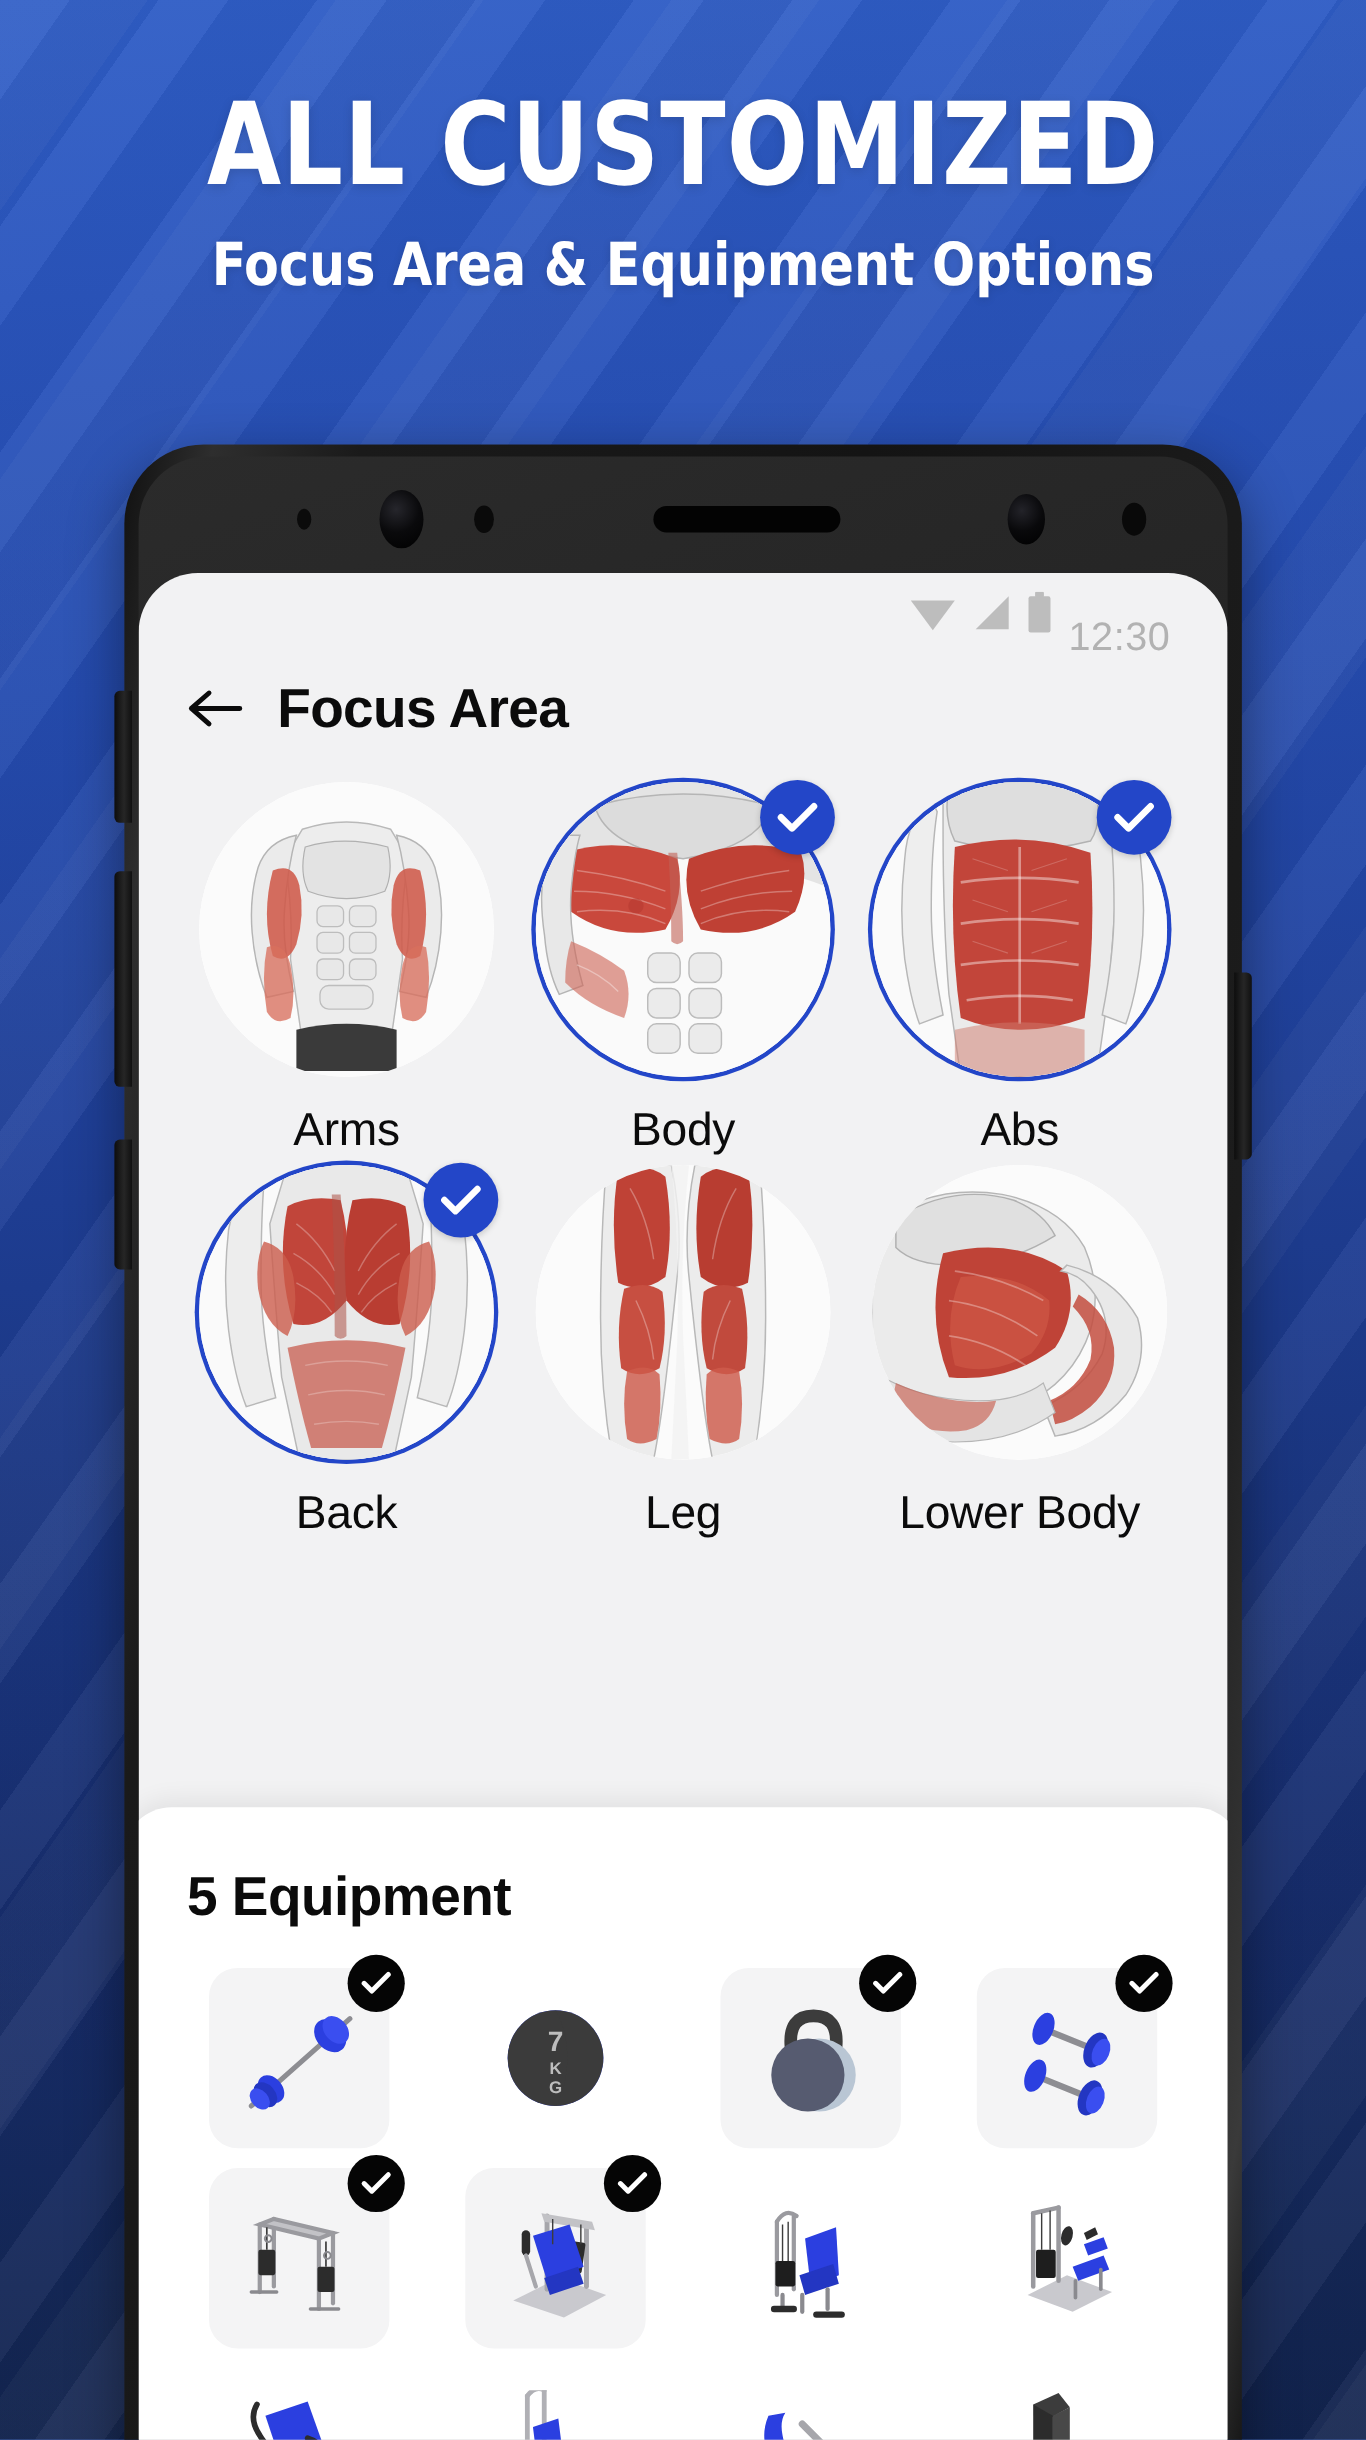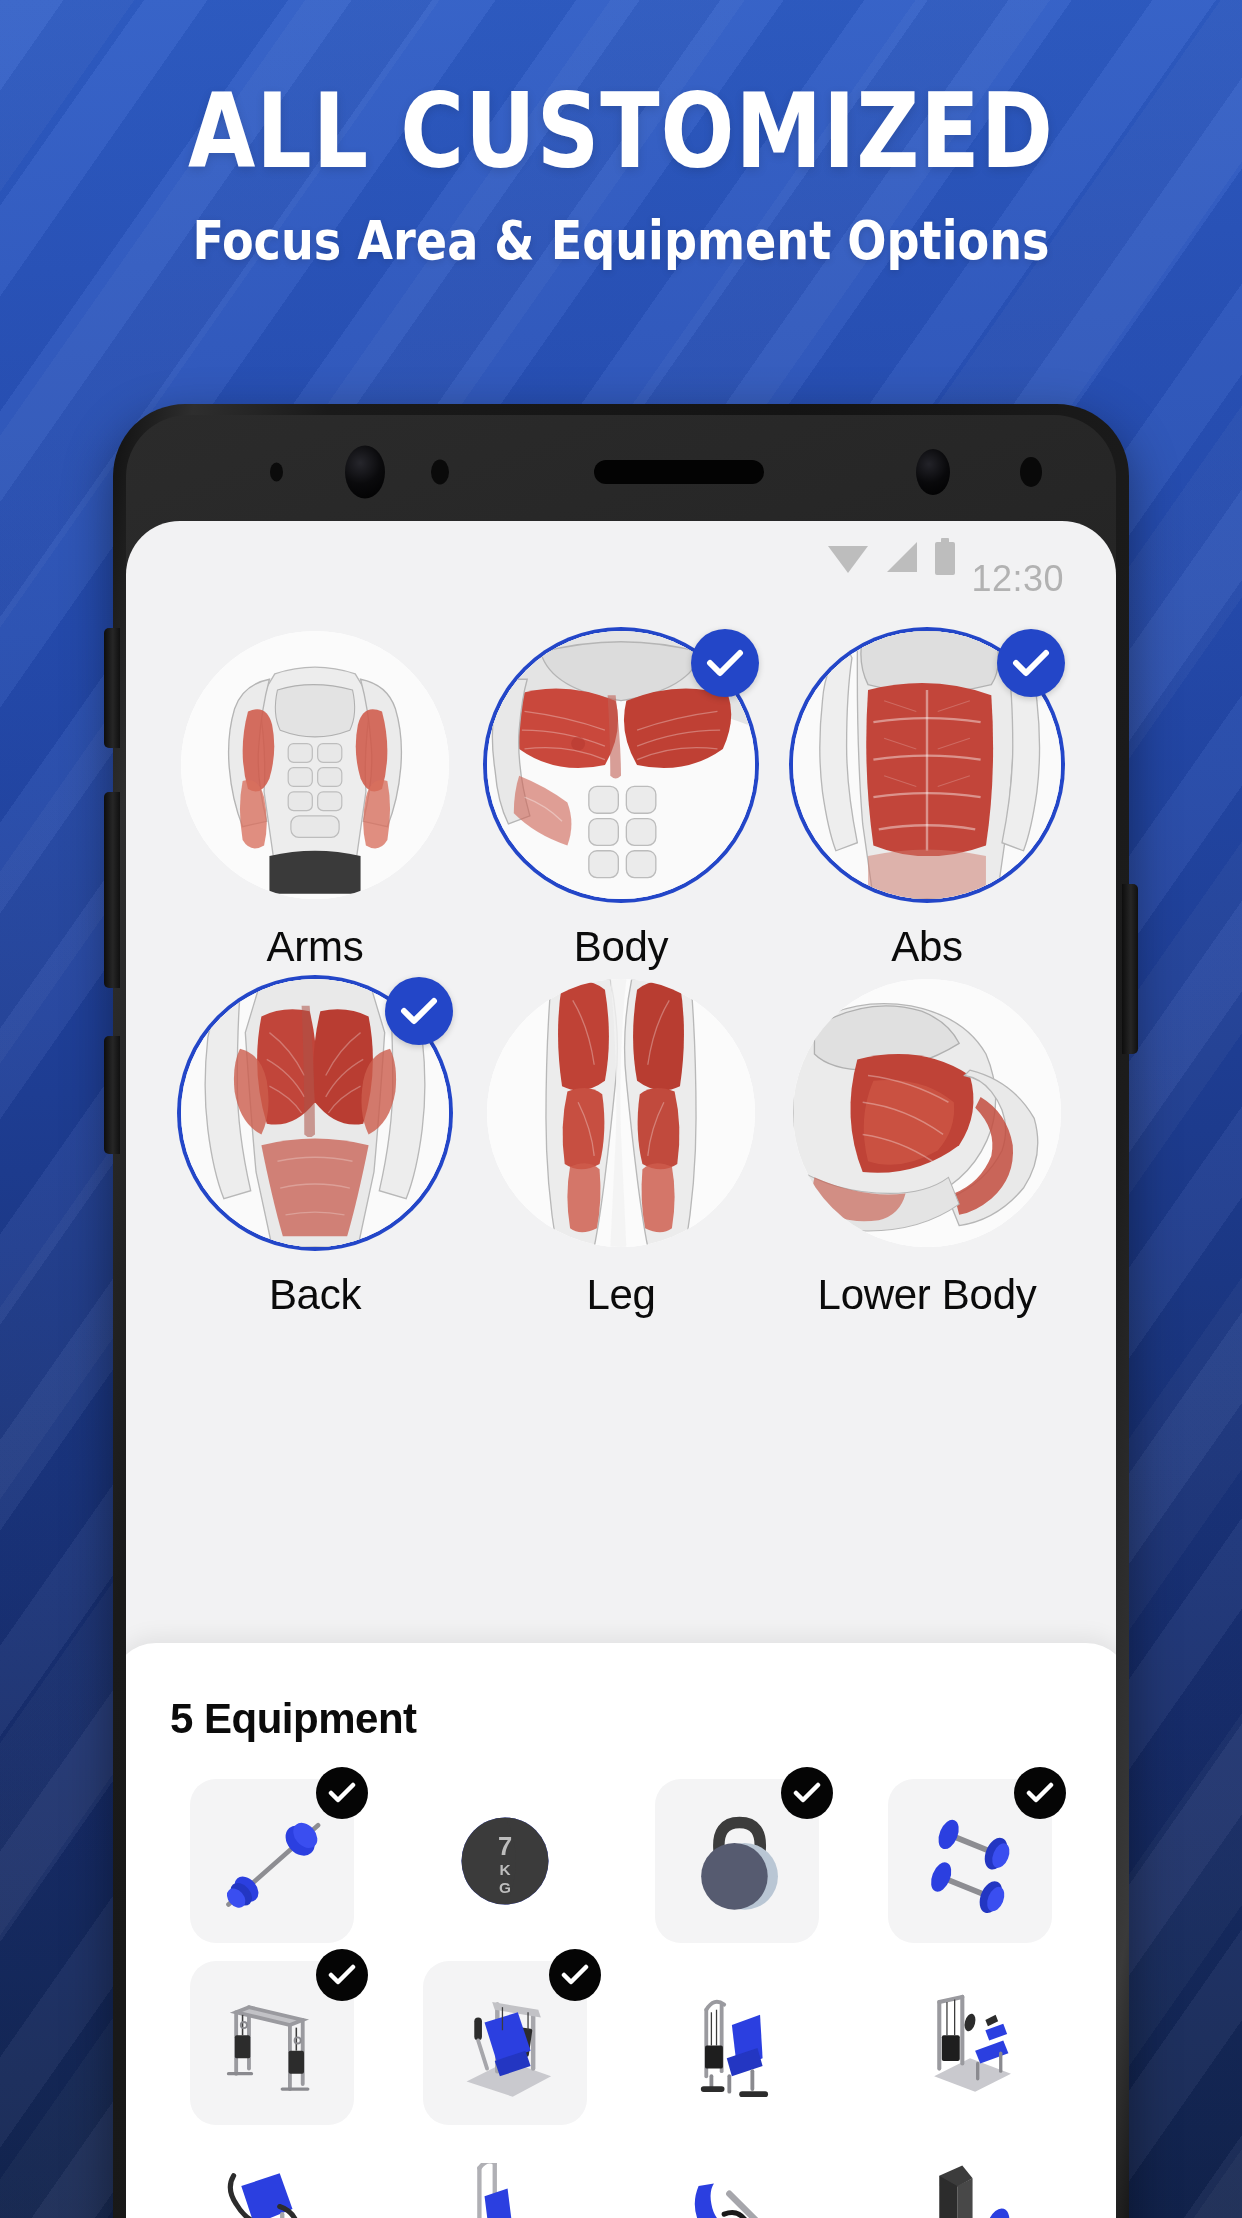--- a/index.html
+++ b/index.html
@@ -172,21 +172,21 @@
     left:-14px; right:-14px;
     top:1122px;
     bottom:0;
     background:#ffffff;
     border-radius:44px 44px 0 0;
     box-shadow:0 -6px 22px rgba(0,0,0,0.07);
     padding:52px 0 0 0;
     overflow:hidden;
   }
   #equip-title {
-    font-size:42px; font-weight:bold; color:#0b0b0b;
+    font-size:50px; font-weight:bold; color:#0b0b0b;
     padding-left:58px; letter-spacing:-0.5px;
   }
   #equip-grid {
     margin-top:36px;
     padding:0 44px;
     display:grid;
     grid-template-columns:repeat(4,1fr);
     row-gap:18px;
     justify-items:center;
   }
@@ -252,20 +252,28 @@
         <svg class="sb-icon" width="36" height="34" viewBox="0 0 36 34">
           <path d="M34 2 L34 32 L4 32 Z" fill="#bdbdbd"></path>
         </svg>
         <svg class="sb-icon" width="24" height="38" viewBox="0 0 24 38">
           <rect x="8" y="0" width="8" height="5" rx="1" fill="#bdbdbd"></rect>
           <rect x="2" y="4" width="20" height="33" rx="2" fill="#bdbdbd"></rect>
         </svg>
         <span id="sb-time">12:30</span>
       </div>
 
+      <div id="app-header">
+        <div id="back-btn">
+          <svg width="52" height="40" viewBox="0 0 52 40">
+            <path d="M20 6 L4 20 L20 34 M4 20 L48 20" stroke="#0b0b0b" stroke-width="4.5" fill="none" stroke-linecap="round" stroke-linejoin="round"></path>
+          </svg>
+        </div>
+        <div id="page-title">Focus Area</div>
+      </div>
 
       <div id="focus-grid">
 
         <div class="focus-cell">
           <div class="focus-thumb-wrap">
             <div class="focus-thumb">
               <svg class="muscle-svg" viewBox="0 0 100 100" preserveAspectRatio="xMidYMid slice">
                 <rect width="100" height="100" fill="#fbfbfb"></rect>
                 <g>
                   <path d="M35 16 q15 -5 30 0 l6 10 q-3 18 -2 34 l-4 28 h-30 l-4 -28 q1 -16 -2 -34 z" fill="#ededed" stroke="#b9b9b9" stroke-width="0.5"></path>

